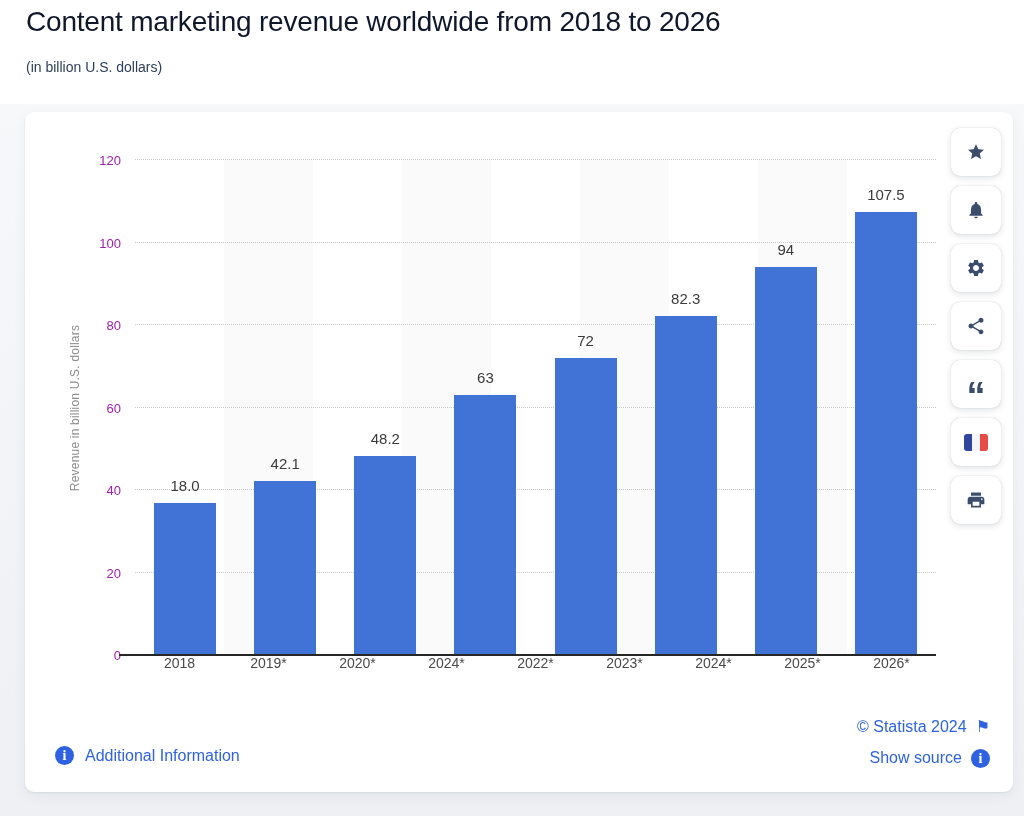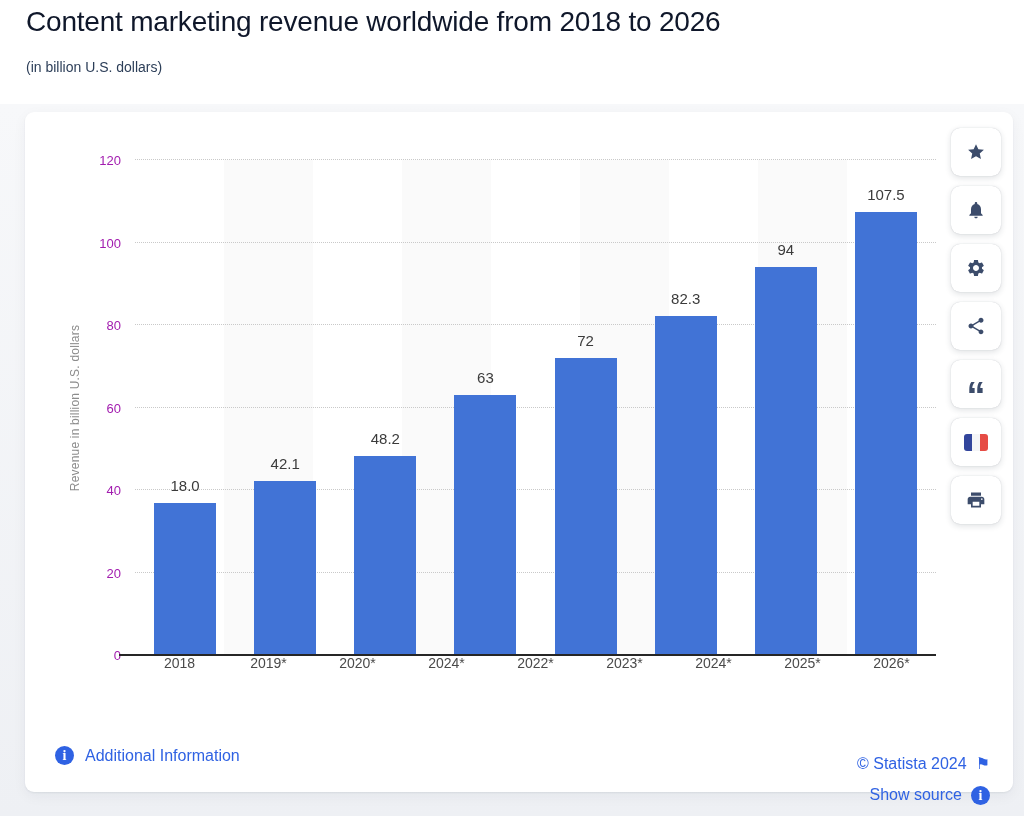--- a/index.html
+++ b/index.html
@@ -69,21 +69,21 @@
 
   
   a.link { color: #2f62e3; text-decoration: none; cursor: pointer; }
   .additional-info {
     position: absolute; left: 30px; top: 634px;
     display: flex; align-items: center; gap: 11px; font-size: 16px;
   }
   .source-block { position: absolute; right: 23px; top: 604px; }
   .source-line {
     display: flex; align-items: center; justify-content: flex-end;
-    gap: 9px; font-size: 16px; height: 22px; margin-top: 37px;
+    gap: 9px; font-size: 16px; height: 22px;
   }
   .source-line + .source-line { margin-top: 9px; }
 
   .info-badge {
     display: inline-block; width: 19px; height: 19px; border-radius: 50%;
     background: #2f62e3; position: relative; flex: 0 0 auto;
   }
   .info-badge::before {
     content: "i"; position: absolute; left: 0; right: 0; top: 0; bottom: 0;
     color: #fff; font-family: "Liberation Serif", serif; font-weight: 700;

